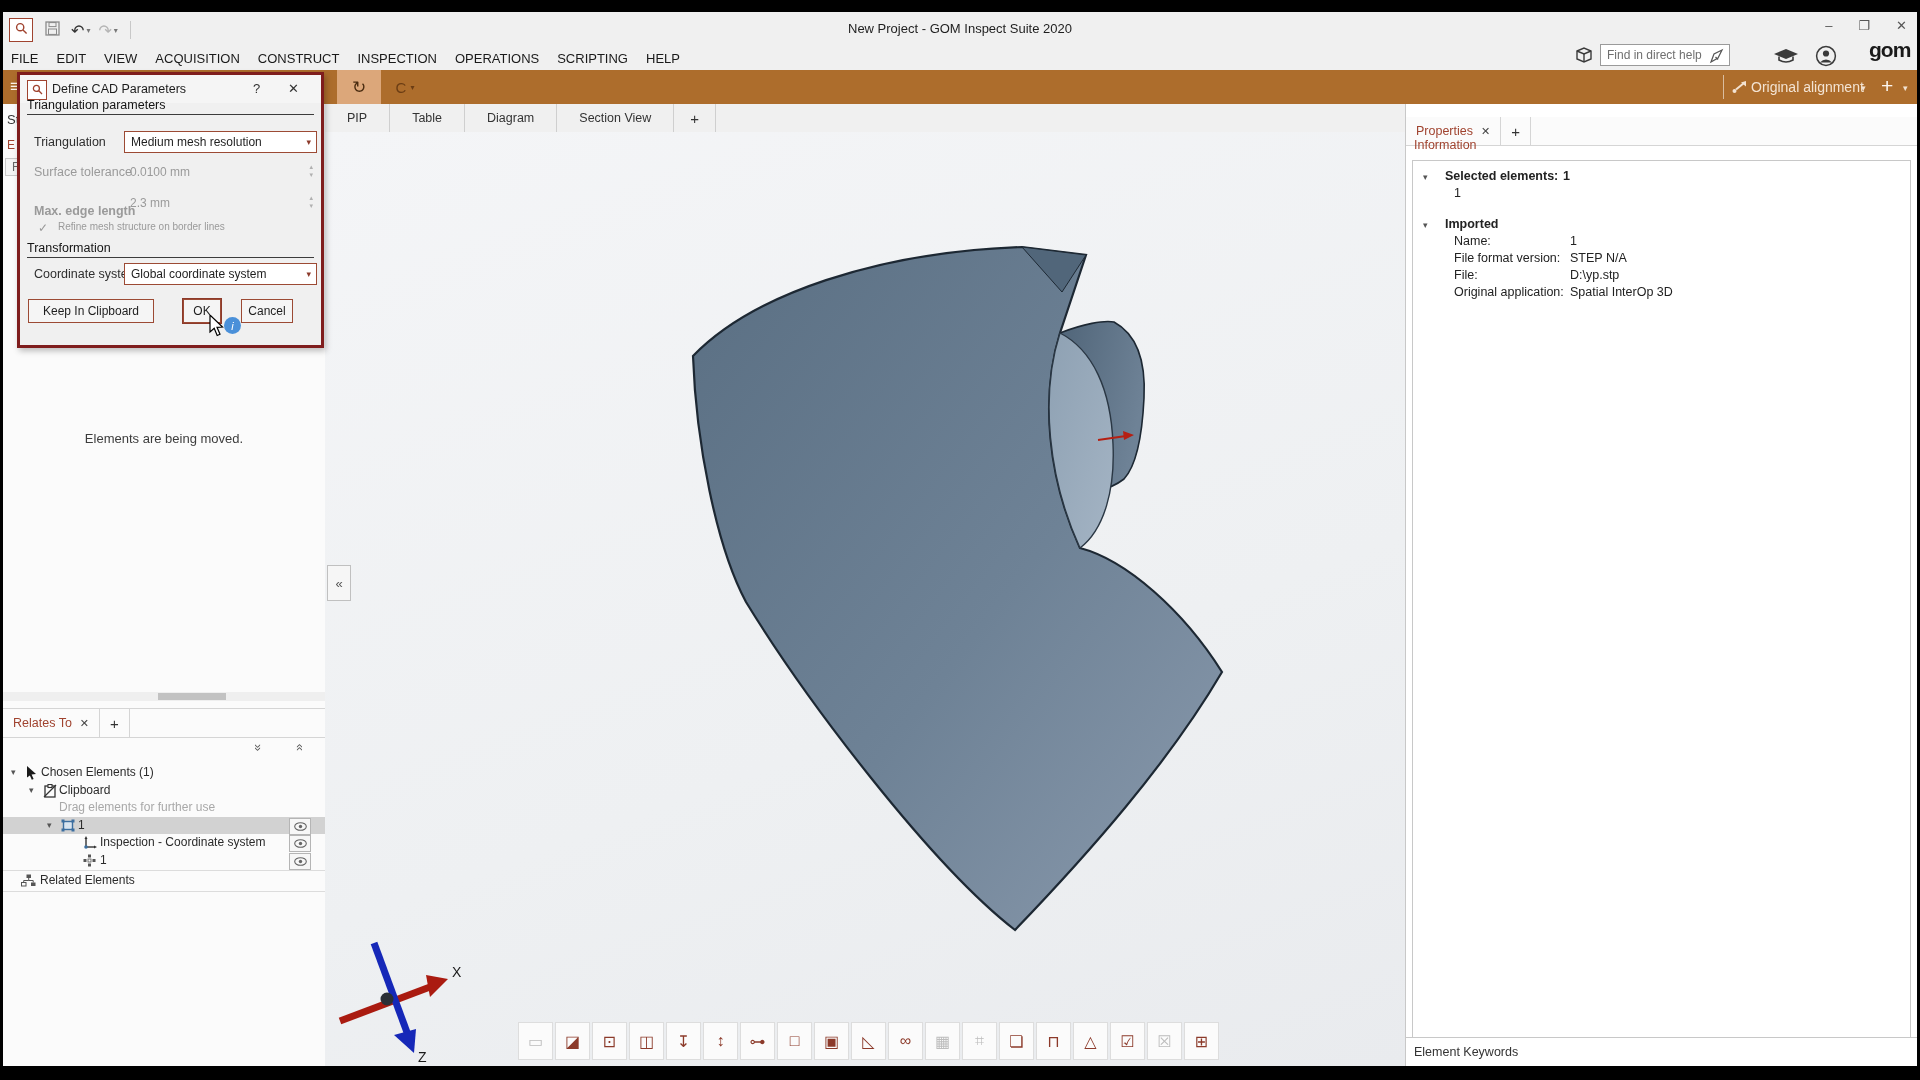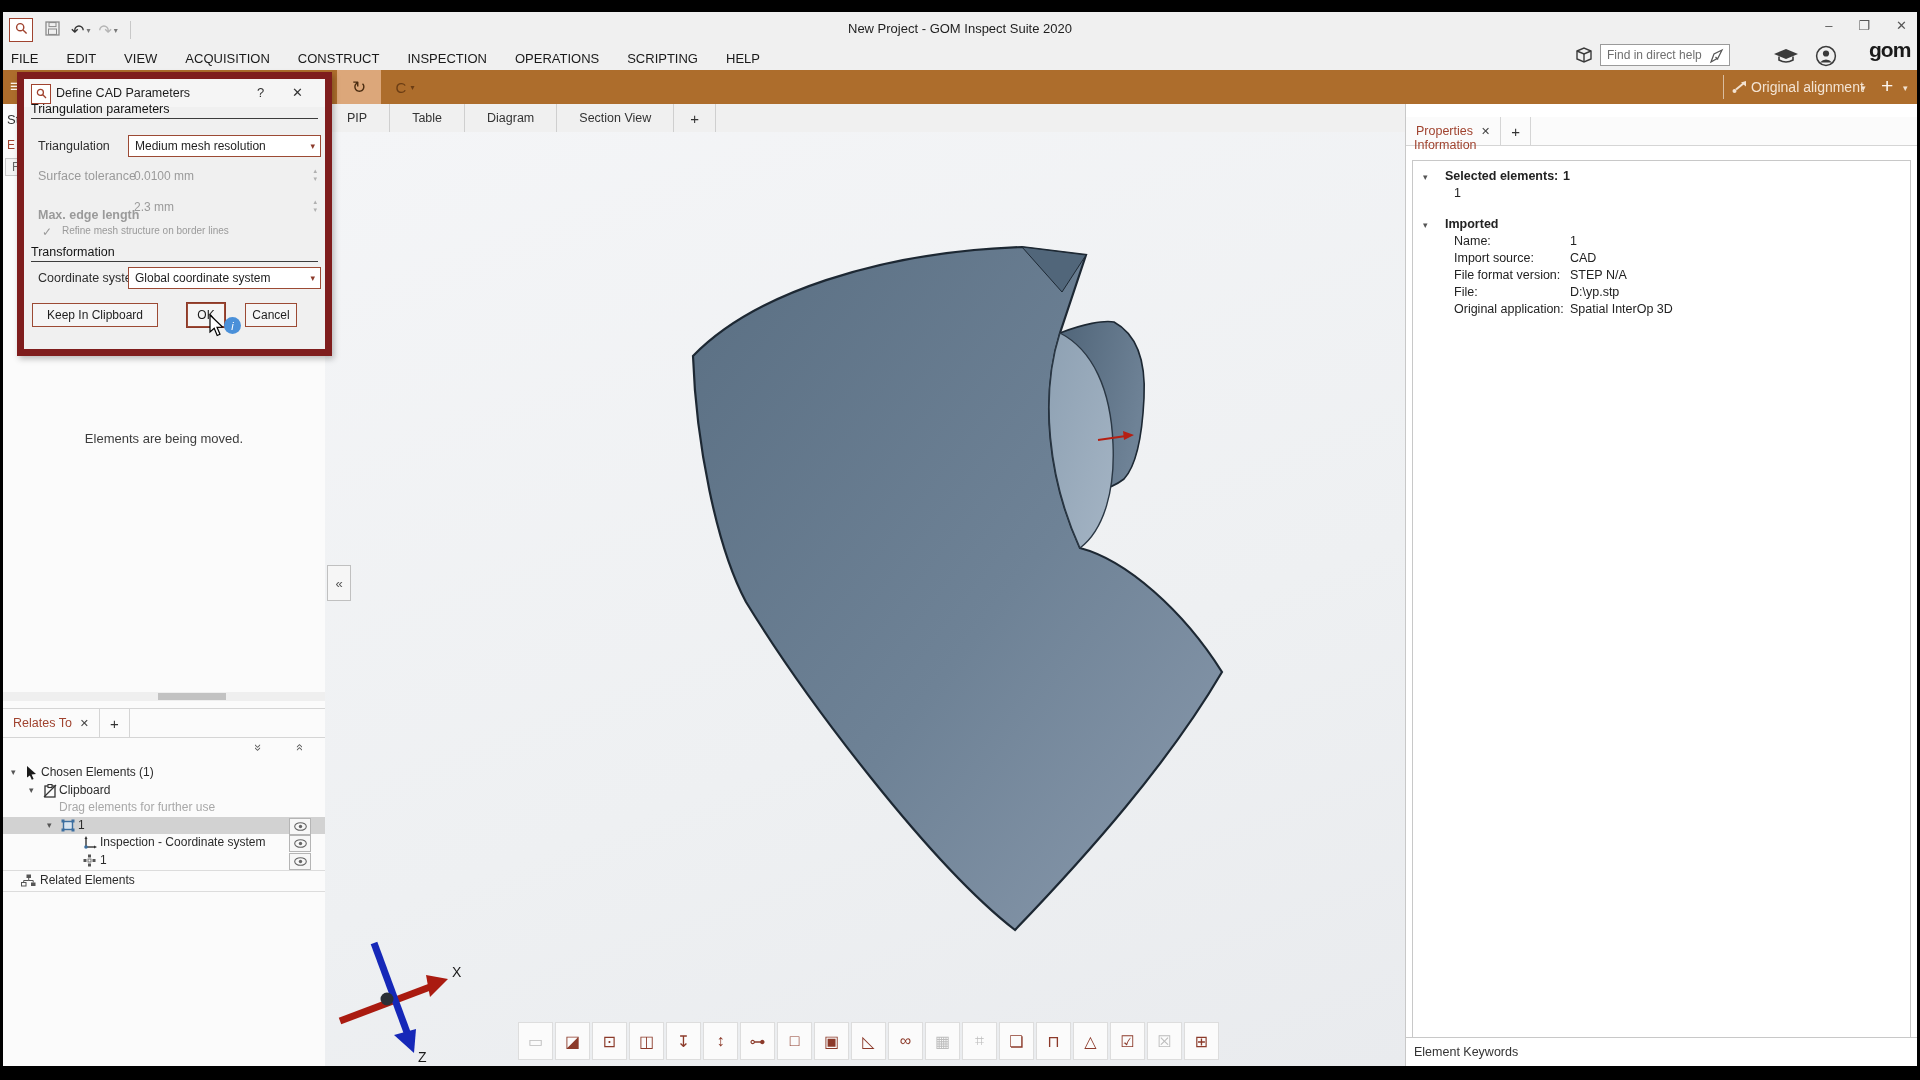--- a/index.html
+++ b/index.html
@@ -14,21 +14,21 @@
   .undo-wrap{display:flex;align-items:center;gap:2px;}
   .glyph-undo{font-size:16px;color:#333;}
   .glyph-redo{font-size:16px;color:#b5b5b5;}
   .mini-caret{font-size:8px;color:#777;}
   .qat-sep{width:1px;height:18px;background:#c8c8c8;margin-left:4px;}
   #win-title{position:absolute;left:0;right:0;top:9px;text-align:center;font-size:13px;color:#1e1e1e;}
   .win-controls{position:absolute;right:10px;top:6px;display:flex;gap:26px;color:#555;font-size:13px;}
   .win-controls span{cursor:default;}
   
   #menubar{position:absolute;left:0;top:36px;width:100%;height:26px;}
-  .menu-items{position:absolute;left:8px;top:3px;display:flex;gap:28px;font-size:13px;color:#1a1a1a;}
+  .menu-items{position:absolute;left:8px;top:3px;display:flex;gap:18px;font-size:13px;color:#1a1a1a;}
   .help-input{position:absolute;left:1597px;top:32px;width:130px;height:22px;border:1px solid #9a9a9a;background:#fff;font-size:12px;padding:0 22px 0 6px;color:#333;box-sizing:border-box;}
   .help-input::placeholder{color:#6f6f6f;}
   
   #ribbon{position:absolute;left:0;top:58px;width:100%;height:34px;background:#ad6d2c;}
   .rb-btn{position:absolute;top:0;height:34px;display:flex;align-items:center;justify-content:center;color:#4a2c10;}
   .rb-highlight{background:#dca77a;}
   .rb-sep{position:absolute;top:5px;width:1px;height:24px;background:rgba(255,255,255,.55);}
   .rb-label{position:absolute;top:9px;font-size:14px;color:#f3e3d2;}
   .rb-plus{position:absolute;top:4px;font-size:21px;color:#fdf6ee;font-weight:400;}
   .rb-caret{position:absolute;top:13px;font-size:9px;color:#f3e3d2;}
@@ -75,21 +75,21 @@
   .rp-row{position:relative;height:17px;}
   .rp-arr{position:absolute;left:10px;top:3px;font-size:9px;color:#555;}
   .rp-b{position:absolute;left:32px;font-weight:bold;white-space:nowrap;}
   .rp-val-head{position:absolute;left:150px;font-weight:bold;}
   .rp-sub{position:absolute;left:41px;white-space:nowrap;}
   .rp-plabel{position:absolute;left:41px;color:#222;white-space:nowrap;}
   .rp-pval{position:absolute;left:157px;color:#222;white-space:nowrap;}
   .rp-footer{position:absolute;left:0;bottom:0;width:100%;height:28px;border-top:1px solid #c8c8c8;background:#fff;}
   .rp-footer span{position:absolute;left:8px;top:7px;font-size:12.5px;color:#333;}
   
-  #dialog{position:absolute;left:14px;top:60px;width:301px;height:270px;background:#f0f0f0;border:7px solid #7f1d1d;box-shadow:2px 3px 6px rgba(0,0,0,.25);z-index:50;}
+  #dialog{position:absolute;left:14px;top:60px;width:301px;height:270px;background:#f0f0f0;border:3px solid #7f1d1d;box-shadow:2px 3px 6px rgba(0,0,0,.25);z-index:50;}
   .dlg-titlebar{position:absolute;left:0;top:0;width:100%;height:28px;background:#f5f5f5;}
   .dlg-search{position:absolute;left:7px;top:5px;width:18px;height:18px;border:1px solid #a0432f;background:#fff;display:flex;align-items:center;justify-content:center;}
   .dlg-title{position:absolute;left:32px;top:7px;font-size:12.5px;color:#1c1c1c;}
   .dlg-help{position:absolute;left:233px;top:6px;font-size:13px;color:#333;}
   .dlg-close{position:absolute;left:268px;top:6px;font-size:13px;color:#333;}
   .dlg-section{position:absolute;left:7px;width:287px;border-bottom:1px solid #3c3c3c;padding-bottom:2px;font-size:12.5px;color:#141414;}
   .dlg-label{position:absolute;left:14px;font-size:12.5px;color:#2e2e2e;}
   .dlg-label.dis, .dlg-field.dis .val{color:#9a9a9a;}
   .combo{position:absolute;left:104px;width:193px;height:22px;border:1px solid #9c4a34;background:#fff;box-sizing:border-box;}
   .combo .val{position:absolute;left:6px;top:3px;font-size:12px;color:#1e1e1e;white-space:nowrap;}
@@ -478,24 +478,20 @@
       <div style="height:14px;"></div>
       <div class="rp-row">
         <span class="rp-arr">▾</span>
         <span class="rp-b">Imported</span>
       </div>
       <div class="rp-row">
         <span class="rp-plabel">Name:</span>
           <span class="rp-pval">1</span>
       </div>
       <div class="rp-row">
-        <span class="rp-plabel">Import source:</span>
-          <span class="rp-pval">CAD</span>
-      </div>
-      <div class="rp-row">
         <span class="rp-plabel">File format version:</span>
           <span class="rp-pval">STEP N/A</span>
       </div>
       <div class="rp-row">
         <span class="rp-plabel">File:</span>
           <span class="rp-pval">D:\yp.stp</span>
       </div>
       <div class="rp-row">
         <span class="rp-plabel">Original application:</span>
           <span class="rp-pval">Spatial InterOp 3D</span>

